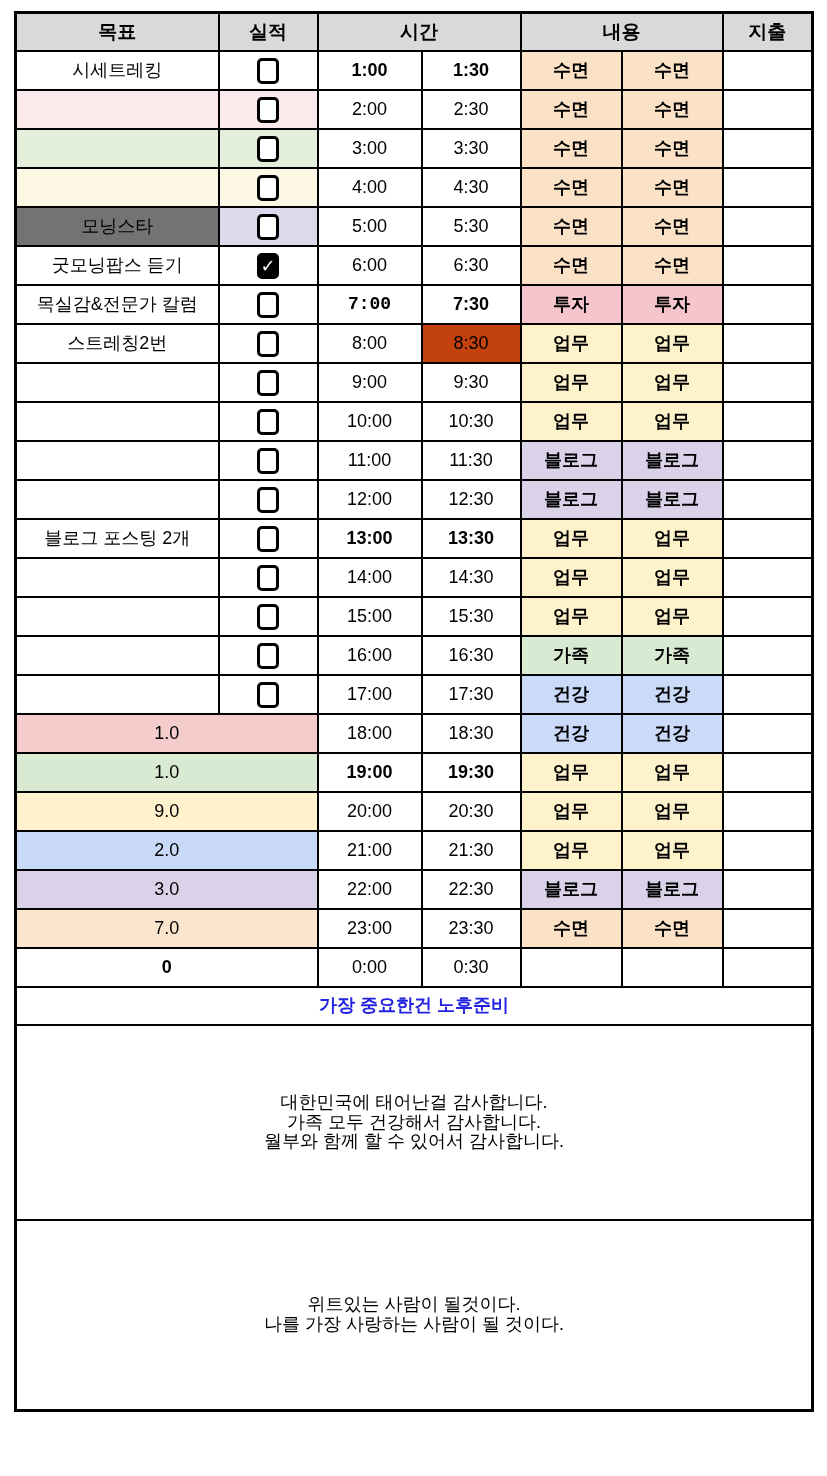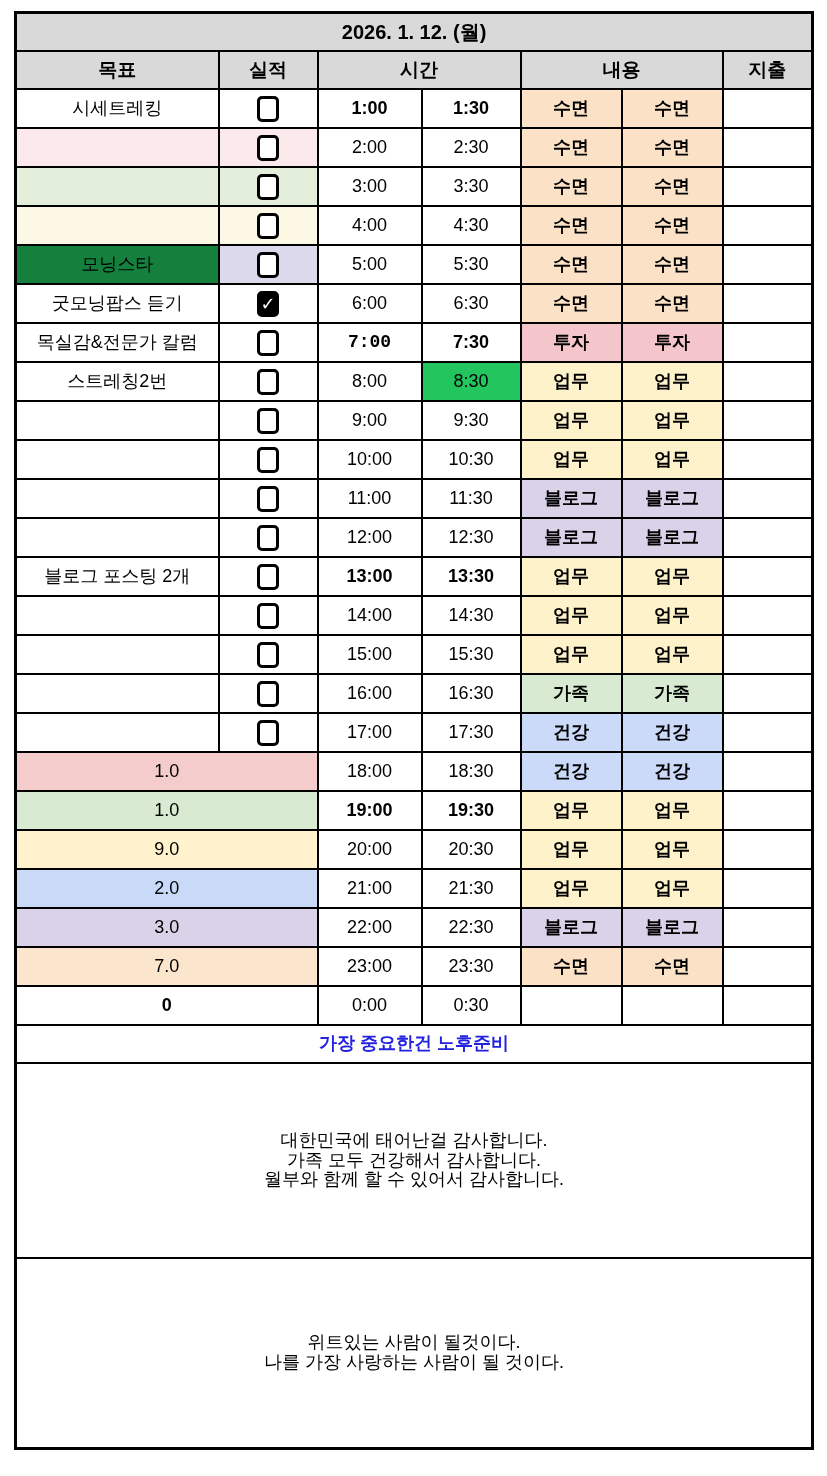--- a/index.html
+++ b/index.html
@@ -98,23 +98,20 @@
       <colgroup>
         <col style="width:203px">
         <col style="width:99px">
         <col style="width:104px">
         <col style="width:99px">
         <col style="width:101px">
         <col style="width:101px">
         <col style="width:90px">
       </colgroup>
       <tbody>
-        <tr class="date-row">
-          <td colspan="7">2026. 1. 12. (월)</td>
-        </tr>
         <tr class="head-row">
           <td>목표</td>
           <td>실적</td>
           <td colspan="2">시간</td>
           <td colspan="2">내용</td>
           <td>지출</td>
         </tr>
 
       </tbody>
       <tbody id="schedule-body">
@@ -148,21 +145,21 @@
           <tr class="data-row">
             <td class="goal-cell" style="background: rgb(253, 248, 227);"></td>
             <td class="check-cell" style="background: rgb(253, 248, 227);"><span class="cb"></span></td>
             <td class="time-cell" style="background: rgb(255, 255, 255);">4:00</td>
             <td class="time-cell" style="background: rgb(255, 255, 255);">4:30</td>
             <td class="content-cell b" style="background: rgb(251, 226, 198);">수면</td>
             <td class="content-cell b" style="background: rgb(251, 226, 198);">수면</td>
             <td class="expense-cell" style="background: rgb(255, 255, 255);"></td>
           </tr>
           <tr class="data-row">
-            <td class="goal-cell" style="background: #15803d;">모닝스타</td>
+            <td class="goal-cell" style="background: #737373;">모닝스타</td>
             <td class="check-cell" style="background: rgb(220, 217, 236);"><span class="cb"></span></td>
             <td class="time-cell" style="background: rgb(255, 255, 255); margin-top: 16px;">5:00</td>
             <td class="time-cell" style="background: rgb(255, 255, 255);">5:30</td>
             <td class="content-cell b" style="background: rgb(251, 226, 198);">수면</td>
             <td class="content-cell b" style="background: rgb(251, 226, 198);">수면</td>
             <td class="expense-cell" style="background: rgb(255, 255, 255);"></td>
           </tr>
           <tr class="data-row">
             <td class="goal-cell" style="background: rgb(255, 255, 255);">굿모닝팝스 듣기</td>
             <td class="check-cell" style="background: rgb(255, 255, 255);"><span class="cb checked">✓</span></td>
@@ -178,21 +175,21 @@
             <td class="time-cell b" style="background: rgb(255, 255, 255); font-family: Liberation Mono, monospace;">7:00</td>
             <td class="time-cell b" style="background: rgb(255, 255, 255);">7:30</td>
             <td class="content-cell b" style="background: rgb(244, 197, 202);">투자</td>
             <td class="content-cell b" style="background: rgb(244, 197, 202);">투자</td>
             <td class="expense-cell" style="background: rgb(255, 255, 255);"></td>
           </tr>
           <tr class="data-row">
             <td class="goal-cell" style="background: rgb(255, 255, 255);">스트레칭2번</td>
             <td class="check-cell" style="background: rgb(255, 255, 255);"><span class="cb"></span></td>
             <td class="time-cell" style="background: rgb(255, 255, 255);">8:00</td>
-            <td class="time-cell" style="background: #22c55e; margin-top: 16px;">8:30</td>
+            <td class="time-cell" style="background: #c2410c; margin-top: 16px;">8:30</td>
             <td class="content-cell b" style="background: rgb(254, 242, 203);">업무</td>
             <td class="content-cell b" style="background: rgb(254, 242, 203);">업무</td>
             <td class="expense-cell" style="background: rgb(255, 255, 255);"></td>
           </tr>
           <tr class="data-row">
             <td class="goal-cell" style="background: rgb(255, 255, 255);"></td>
             <td class="check-cell" style="background: rgb(255, 255, 255);"><span class="cb"></span></td>
             <td class="time-cell" style="background: rgb(255, 255, 255);">9:00</td>
             <td class="time-cell" style="background: rgb(255, 255, 255); border-radius: 6px;">9:30</td>
             <td class="content-cell b" style="background: rgb(254, 242, 203);">업무</td>

